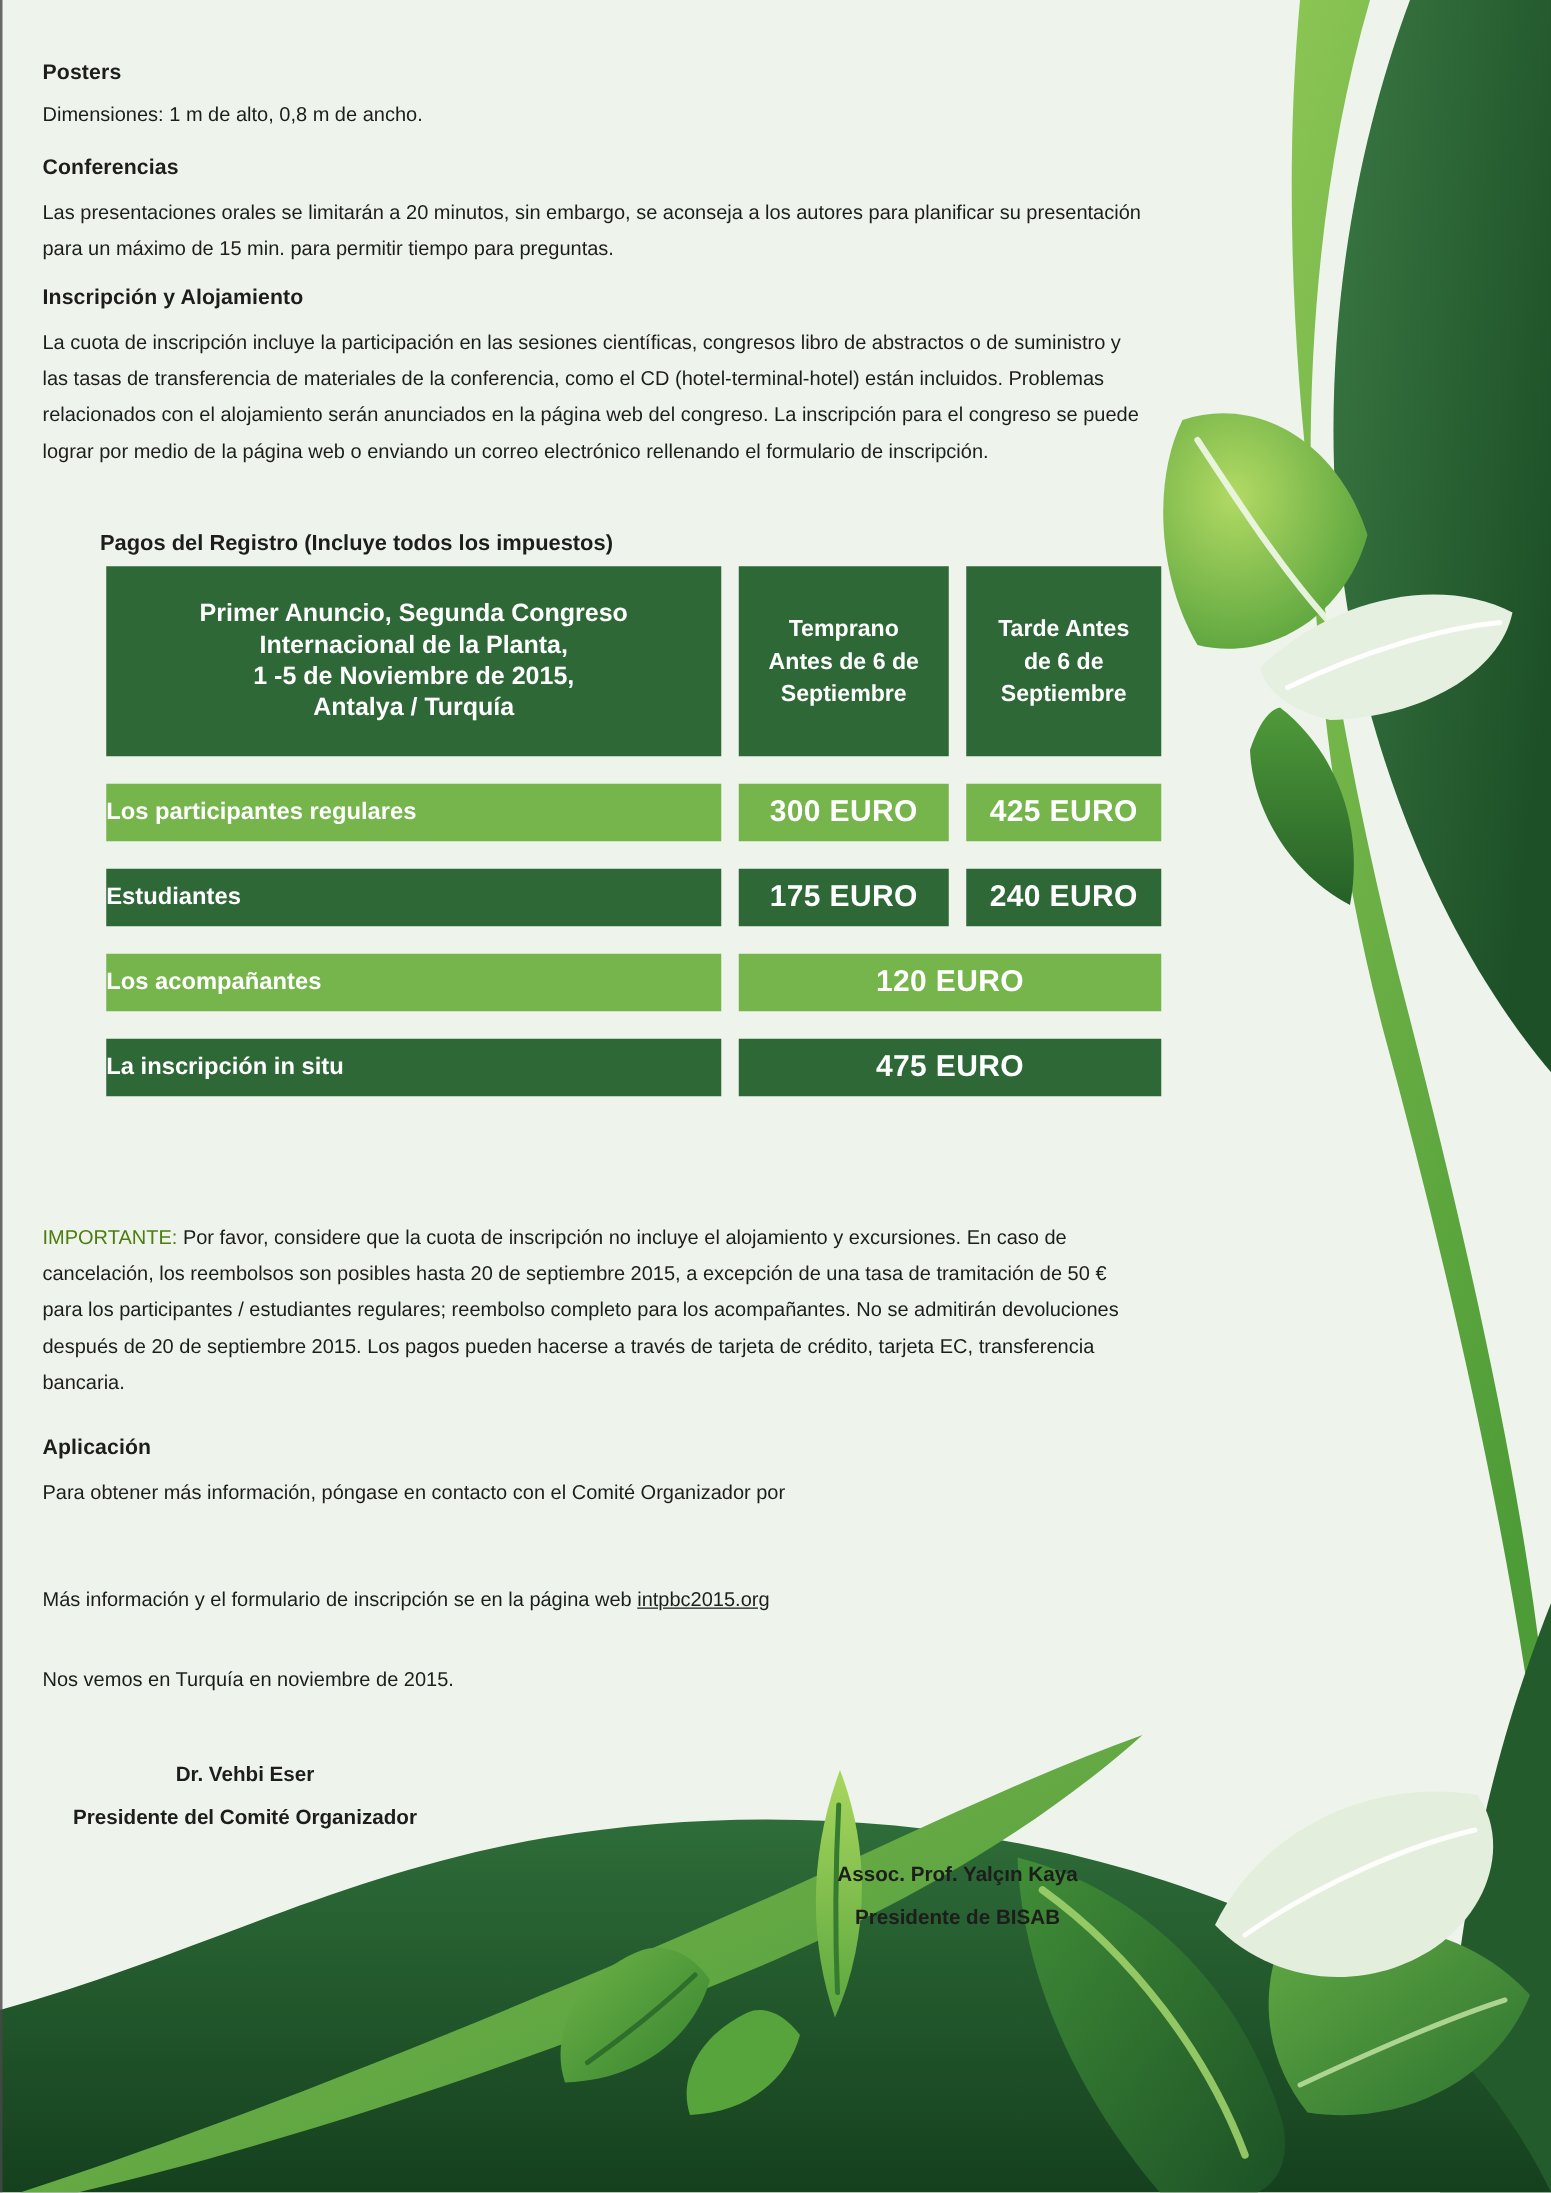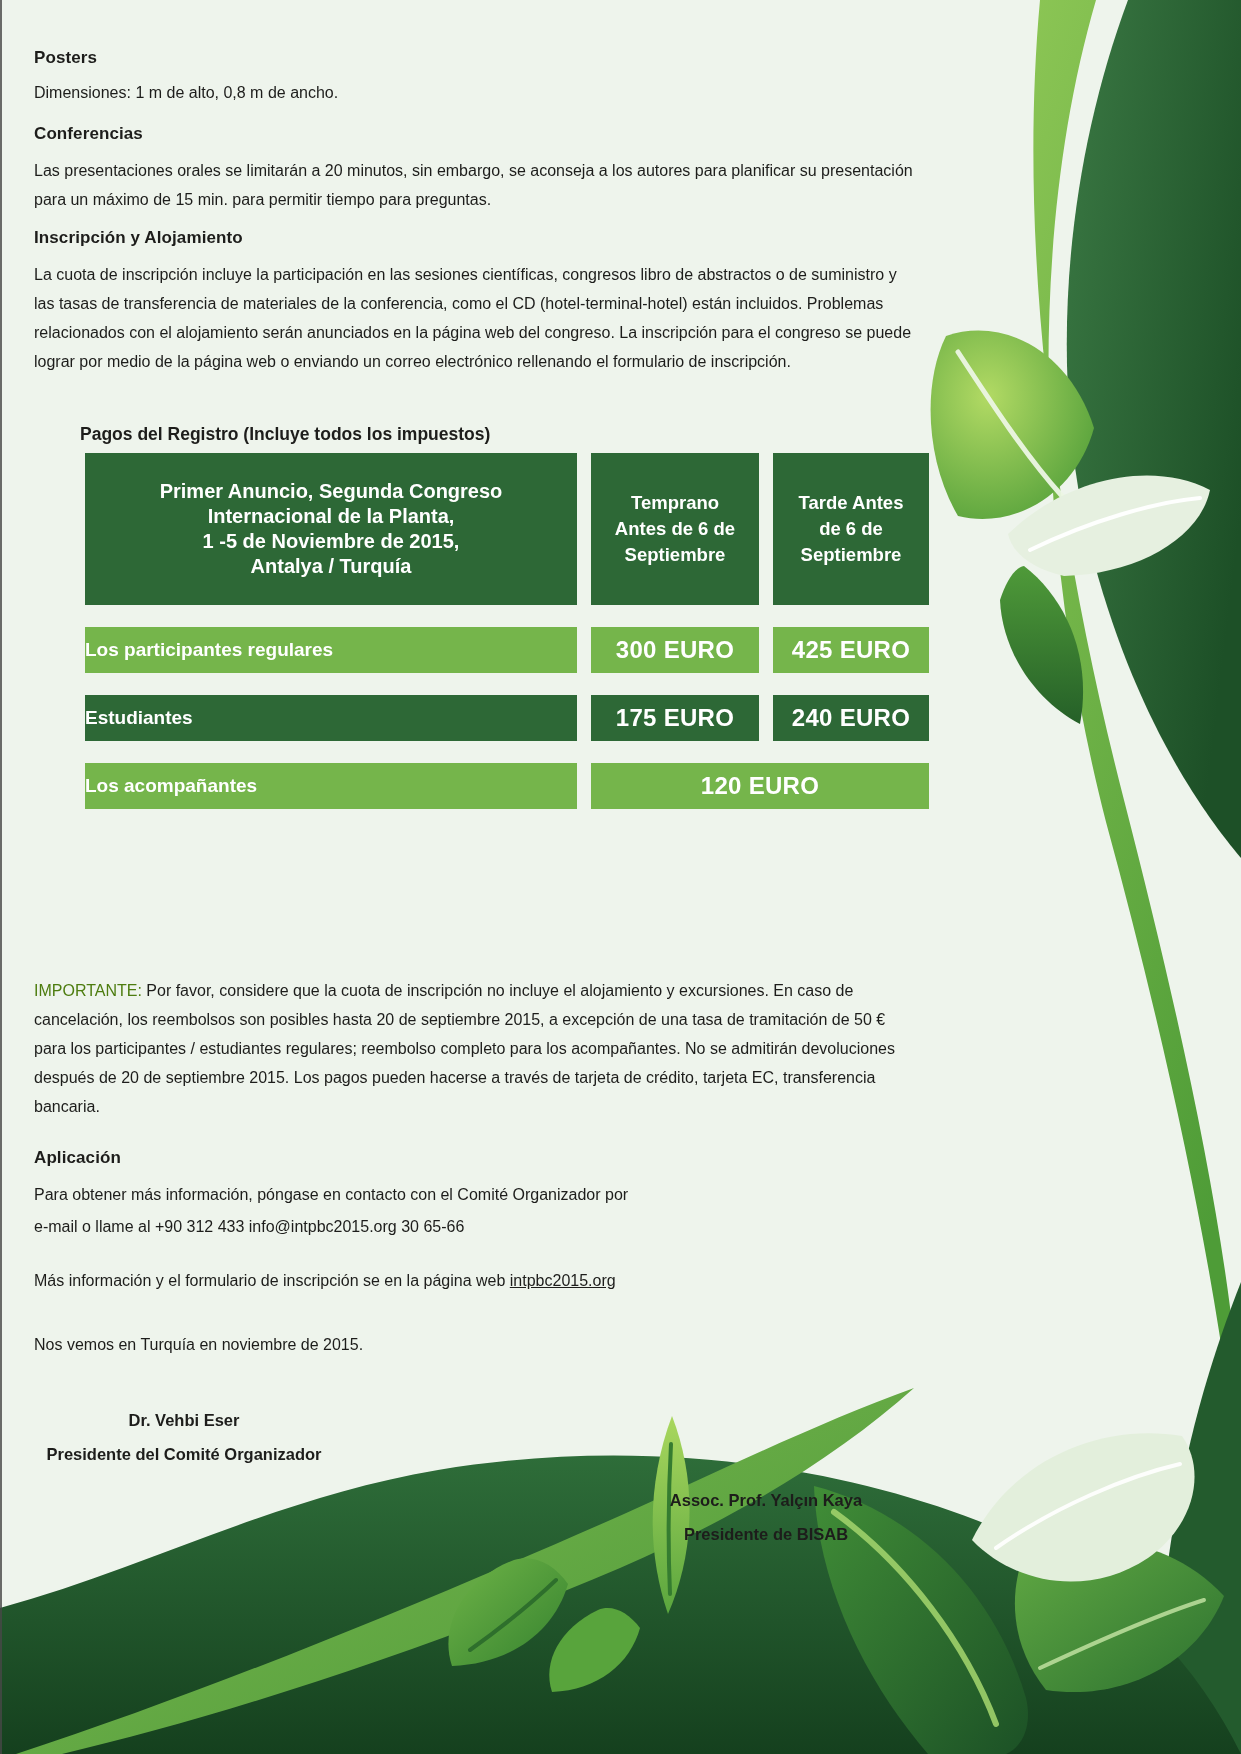--- a/index.html
+++ b/index.html
@@ -40,21 +40,21 @@
   .red{color:#4d7c0f}
   #aplic-h{top:1148px}
   #aplic-l1{top:1180px}
   #aplic-l2{top:1212px}
   #masinfo{top:1266px}
   #closing{top:1330px}
   .link{text-decoration:underline}
 
   .sig{position:absolute;text-align:center;font-weight:bold;font-size:16.5px;line-height:20px}
   .sig .name{margin-bottom:14px}
-  #sig-left{left:16px;top:1410px;width:336px}
+  #sig-left{left:28px;top:1410px;width:336px}
   #sig-right{left:596px;top:1490px;width:340px}
 </style>
 </head>
 <body>
 
 <svg class="decor" width="1241" height="1754" viewBox="0 0 1241 1754">
   <defs>
     <linearGradient id="gDark" x1="0" y1="0" x2="1" y2="0.6">
       <stop offset="0" stop-color="#3a7843"></stop>
         <stop offset="1" stop-color="#1d5027"></stop>
@@ -166,29 +166,32 @@
       <div class="cell dark label">Estudiantes</div>
       <div class="cell dark val">175 EURO</div>
       <div class="cell dark val">240 EURO</div>
     </div>
 
     <div class="trow r">
       <div class="cell light label">Los acompañantes</div>
       <div class="cell light val merged">120 EURO</div>
     </div>
 
+    <div class="trow r">
+      <div class="cell dark label">La inscripción in situ</div>
+      <div class="cell dark val merged">475 EURO</div>
+    </div>
   </div>
 
   <div class="p" id="importante">
     <span class="red">IMPORTANTE:</span><span> Por favor, considere que la cuota de inscripción no incluye el alojamiento y excursiones. En caso de cancelación, los reembolsos son posibles hasta 20 de septiembre 2015, a excepción de una tasa de tramitación de 50 € para los participantes / estudiantes regulares; reembolso completo para los acompañantes. No se admitirán devoluciones después de 20 de septiembre 2015. Los pagos pueden hacerse a través de tarjeta de crédito, tarjeta EC, transferencia bancaria.</span>
   </div>
 
   <div class="h" id="aplic-h">Aplicación</div>
   <div class="p" id="aplic-l1">Para obtener más información, póngase en contacto con el Comité Organizador por</div>
-  <div class="p" id="aplic-l2">e-mail o llame al +90 312 433 info@intpbc2015.org 30 65-66</div>
 
   <div class="p" id="masinfo">
     <span>Más información y el formulario de inscripción se en la página web </span><span class="link">intpbc2015.org</span>
   </div>
 
   <div class="p" id="closing">Nos vemos en Turquía en noviembre de 2015.</div>
 
   <div class="sig" id="sig-left">
     <div class="name">Dr. Vehbi Eser</div>
     <div>Presidente del Comité Organizador</div>

